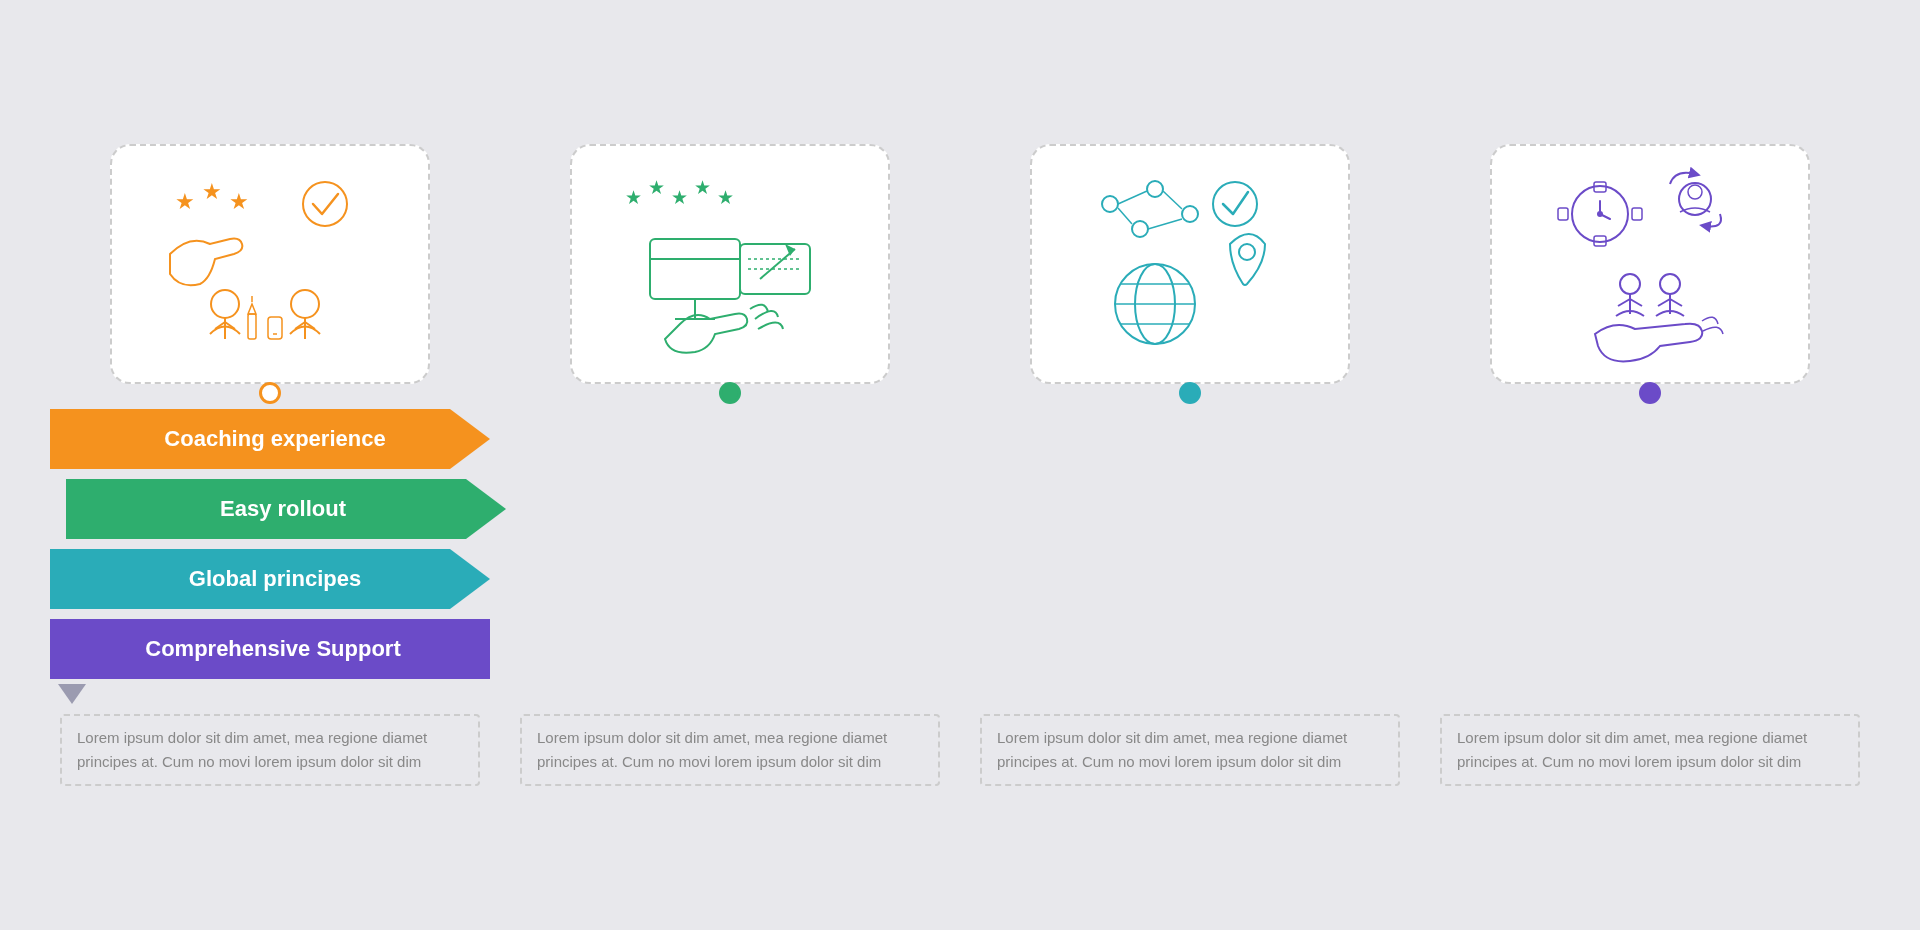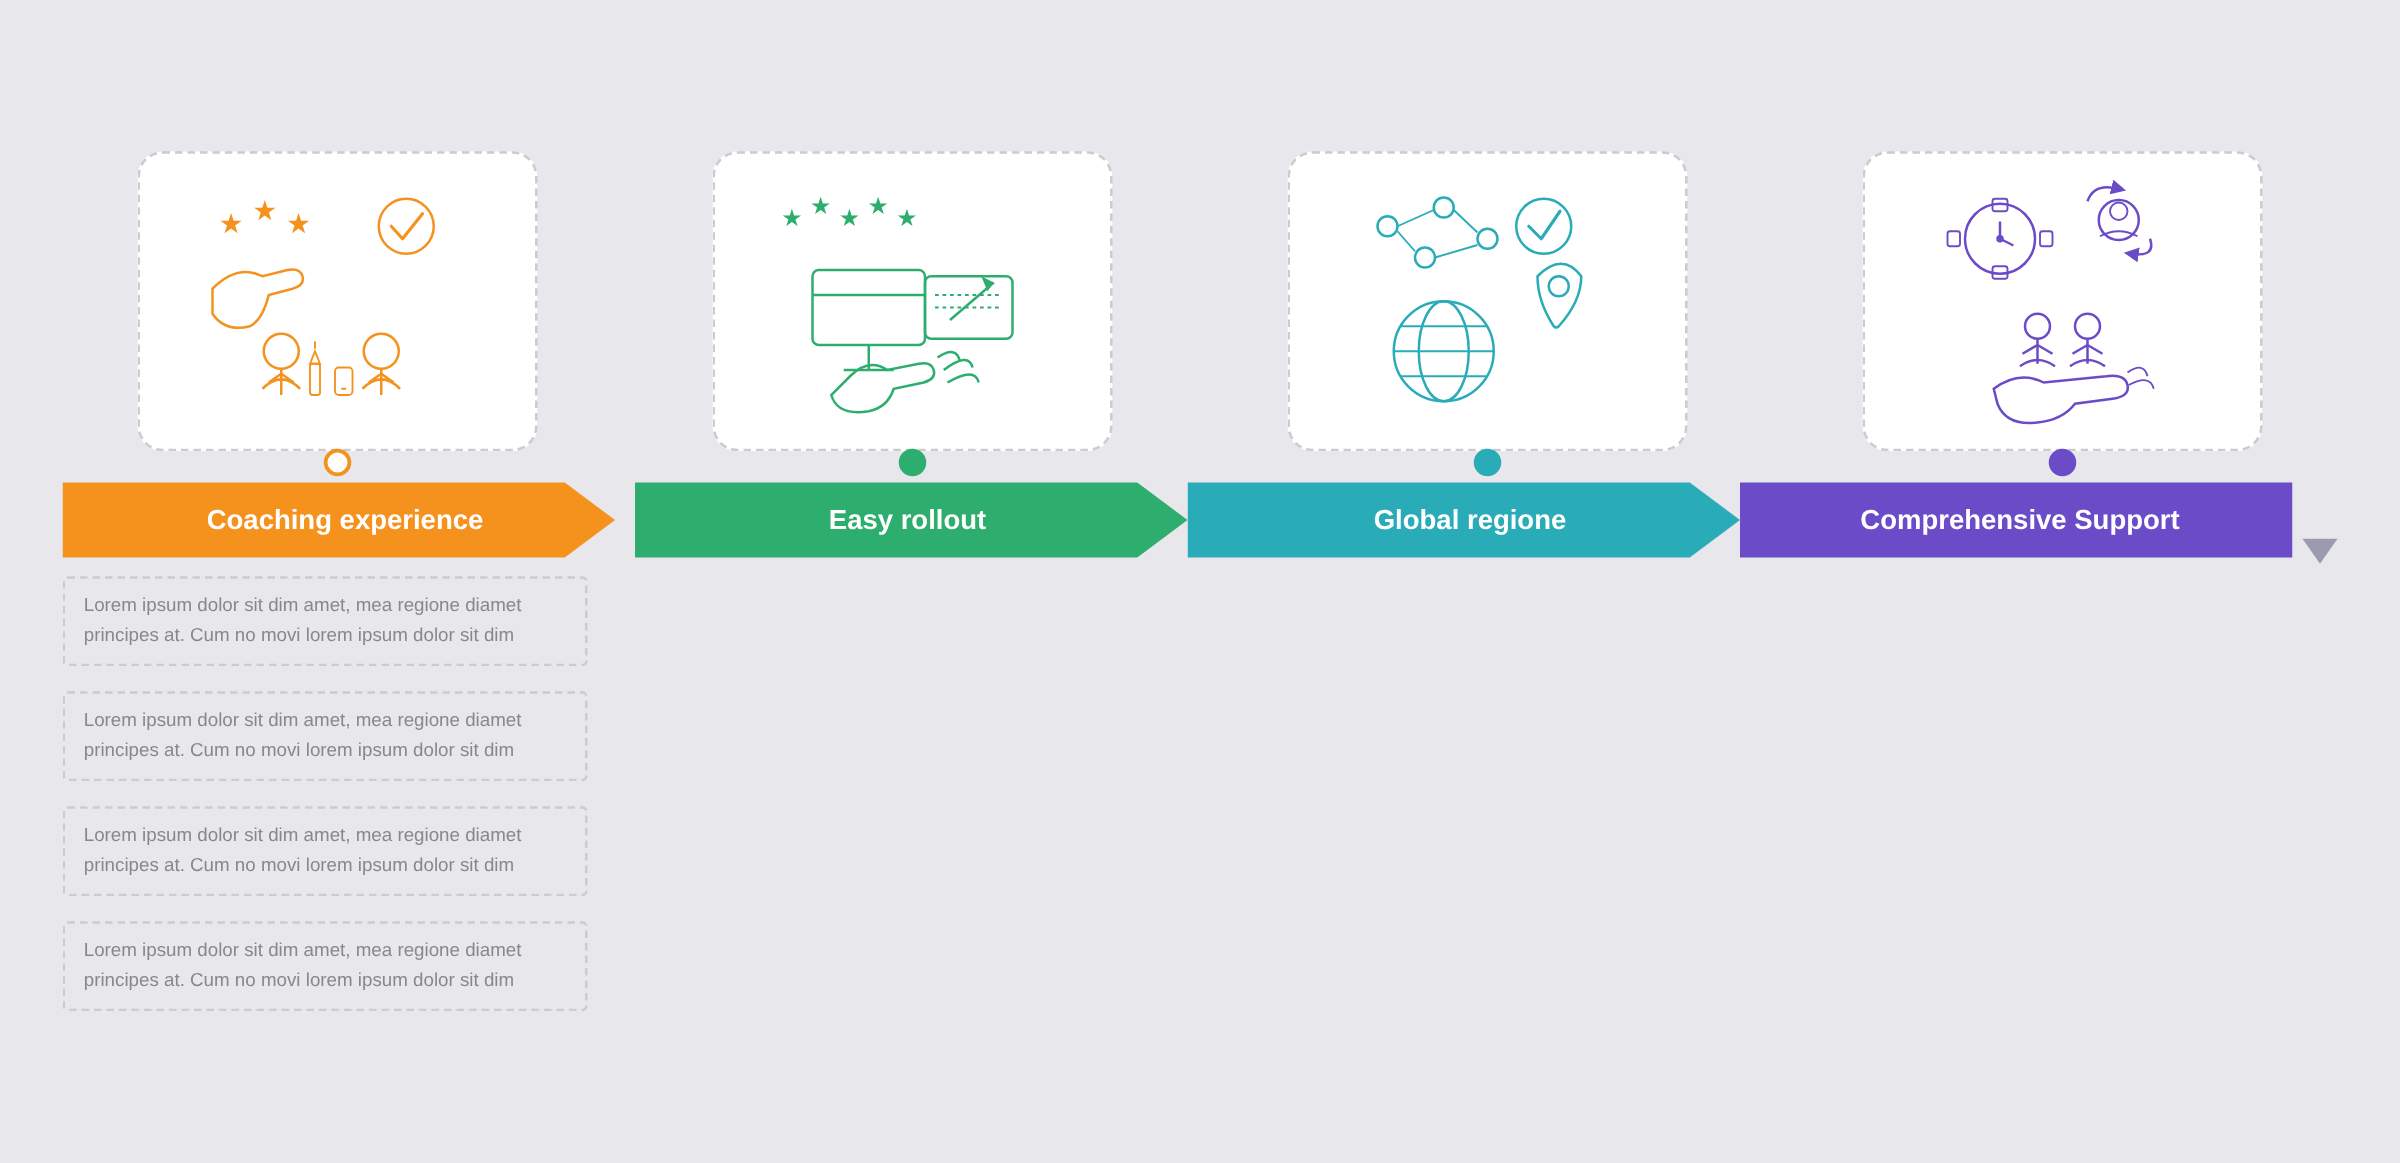--- a/index.html
+++ b/index.html
@@ -60,48 +60,49 @@
       border: 3px solid;
       background: white;
       position: relative;
       z-index: 2;
       margin-top: -2px;
     }
 
     
     .arrow-row {
       display: flex;
-      flex-direction: row;
+      flex-direction: column;
       width: 100%;
-      align-items: flex-end;
+      align-items: flex-start;
       margin-top: 0;
     }
 
     .arrow-label {
       position: absolute;
       left: 0; right: 0; top: 0; bottom: 0;
       display: flex;
       align-items: center;
       justify-content: center;
       font-size: 22px;
       font-weight: bold;
       color: white;
       text-align: center;
       padding: 0 20px 0 30px;
       z-index: 1;
     }
 
     
     .bottom-row {
       display: flex;
-      flex-direction: column;
+      flex-direction: row;
       width: 100%;
       justify-content: space-around;
       margin-top: 10px;
       gap: 20px;
+      align-items: flex-end;
     }
 
     .text-section {
       width: 420px;
       padding: 10px 15px;
       border: 2px dashed #ccc;
       border-radius: 4px;
     }
 
     .text-section p {
@@ -305,21 +306,21 @@
       <div class="arrow-label">
         <span>Easy rollout</span>
       </div>
     </div>
 
     <div style="flex:1; position:relative; height:70px; display:flex; align-items:center;">
       <svg width="100%" height="70" viewBox="0 0 440 70" preserveAspectRatio="none" xmlns="http://www.w3.org/2000/svg">
         <polygon points="0,5 400,5 440,35 400,65 0,65" fill="#2AACB8"></polygon>
       </svg>
       <div class="arrow-label">
-        <span>Global regione</span>
+        <span>Global principes</span>
       </div>
     </div>
 
     <div style="flex:1; position:relative; height:70px; display:flex; align-items:center;">
       <svg width="100%" height="70" viewBox="0 0 440 70" preserveAspectRatio="none" xmlns="http://www.w3.org/2000/svg">
         <polygon points="0,5 440,5 440,65 0,65" fill="#6B4BC8"></polygon>
       </svg>
       <div class="arrow-label" style="padding-right: 24px;">
         <span>Comprehensive Support</span>
       </div>

